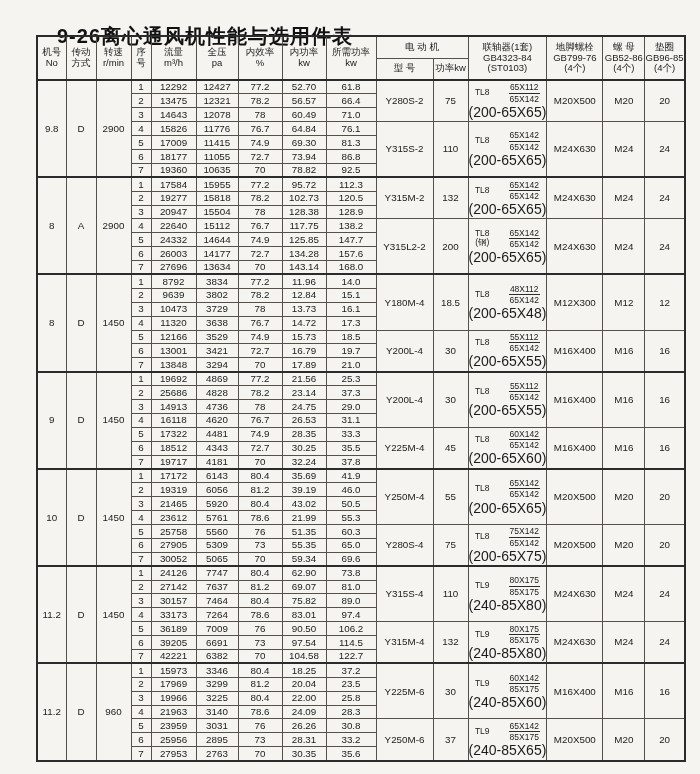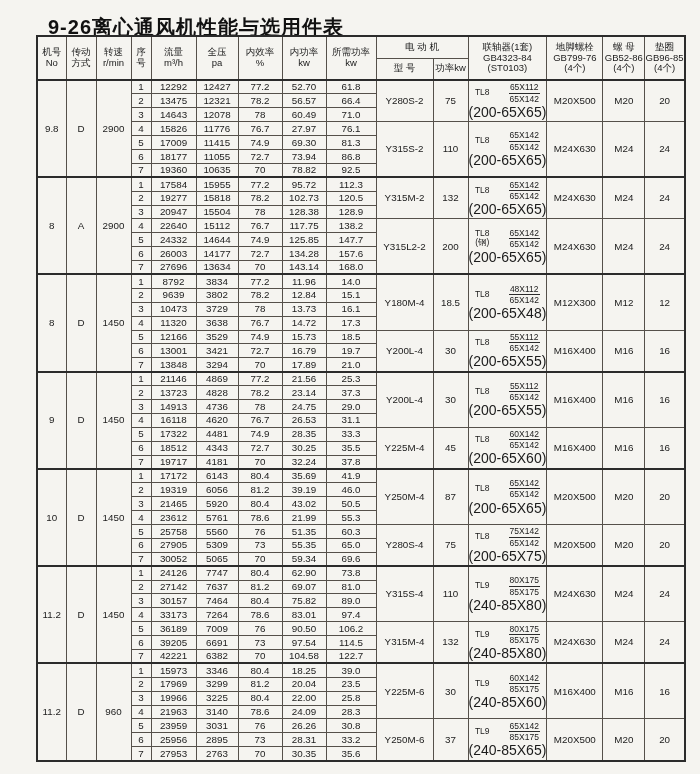--- a/index.html
+++ b/index.html
@@ -5,21 +5,21 @@
   html,body{margin:0;padding:0;}
   body{
     width:700px;height:774px;
     background:#f5f4f0;
     font-family:"Liberation Sans","DejaVu Sans",sans-serif;
     color:#1b1b1b;
     overflow:hidden;
   }
   .page{position:relative;width:700px;height:774px;}
   .title{
-    margin:8px;
+    margin:17px;
     position:absolute;left:40px;top:6px;
     font-size:20px;font-weight:bold;letter-spacing:1px;
     color:#111;
   }
   table.fan-table{
     position:absolute;left:36px;top:35px;
     border-collapse:collapse;table-layout:fixed;
     border:2px solid #2b2b2b;
   }
   .fan-table th,.fan-table td{
@@ -183,21 +183,21 @@
           <td>12078</td>
           <td>78</td>
           <td>60.49</td>
           <td>71.0</td>
         </tr>
         <tr>
           <td>4</td>
           <td>15826</td>
           <td>11776</td>
           <td>76.7</td>
-          <td>27.97</td>
+          <td>64.84</td>
           <td>76.1</td>
           <td rowspan="4">Y315S-2</td>
           <td rowspan="4">110</td>
           <td rowspan="4" class="cpl-cell">
             <div>
               <div class="cpl-row">
                 <div class="cpl-prefix">
                   <div class="hl">TL8</div>
                 </div>
                 <div class="frac">
@@ -429,21 +429,21 @@
           <td>3294</td>
           <td>70</td>
           <td>17.89</td>
           <td>21.0</td>
         </tr>
         <tr class="block-top">
           <td rowspan="7">9</td>
           <td rowspan="7">D</td>
           <td rowspan="7">1450</td>
           <td>1</td>
-          <td>21146</td>
+          <td>19692</td>
           <td>4869</td>
           <td>77.2</td>
           <td>21.56</td>
           <td>25.3</td>
           <td rowspan="4">Y200L-4</td>
           <td rowspan="4">30</td>
           <td rowspan="4" class="cpl-cell">
             <div>
               <div class="cpl-row">
                 <div class="cpl-prefix">
@@ -456,21 +456,21 @@
               </div>
               <div class="cpl-note">(200-65X55)</div>
             </div>
           </td>
           <td rowspan="4">M16X400</td>
           <td rowspan="4">M16</td>
           <td rowspan="4">16</td>
         </tr>
         <tr>
           <td>2</td>
-          <td>13723</td>
+          <td>25686</td>
           <td>4828</td>
           <td>78.2</td>
           <td>23.14</td>
           <td>37.3</td>
         </tr>
         <tr>
           <td>3</td>
           <td>14913</td>
           <td>4736</td>
           <td>78</td>
@@ -532,21 +532,21 @@
           <td rowspan="7">10</td>
           <td rowspan="7">D</td>
           <td rowspan="7">1450</td>
           <td>1</td>
           <td>17172</td>
           <td>6143</td>
           <td>80.4</td>
           <td>35.69</td>
           <td>41.9</td>
           <td rowspan="4">Y250M-4</td>
-          <td rowspan="4">87</td>
+          <td rowspan="4">55</td>
           <td rowspan="4" class="cpl-cell">
             <div>
               <div class="cpl-row">
                 <div class="cpl-prefix">
                   <div class="hl">TL8</div>
                 </div>
                 <div class="frac">
                   <div class="num">65X142</div>
                   <div class="den">65X142</div>
                 </div>
@@ -724,21 +724,21 @@
         </tr>
         <tr class="block-top">
           <td rowspan="7">11.2</td>
           <td rowspan="7">D</td>
           <td rowspan="7">960</td>
           <td>1</td>
           <td>15973</td>
           <td>3346</td>
           <td>80.4</td>
           <td>18.25</td>
-          <td>39.0</td>
+          <td>37.2</td>
           <td rowspan="4">Y225M-6</td>
           <td rowspan="4">30</td>
           <td rowspan="4" class="cpl-cell">
             <div>
               <div class="cpl-row">
                 <div class="cpl-prefix">
                   <div class="hl">TL9</div>
                 </div>
                 <div class="frac">
                   <div class="num">60X142</div>

